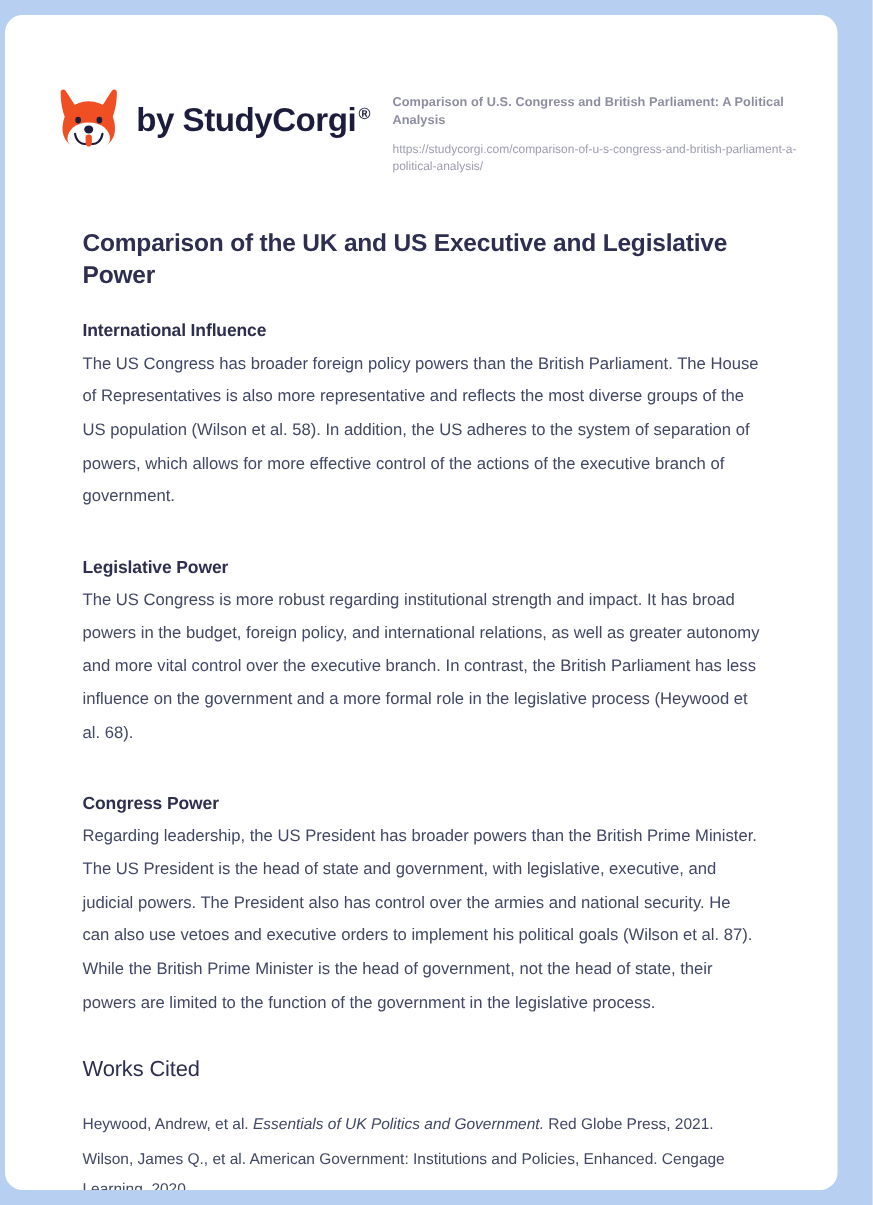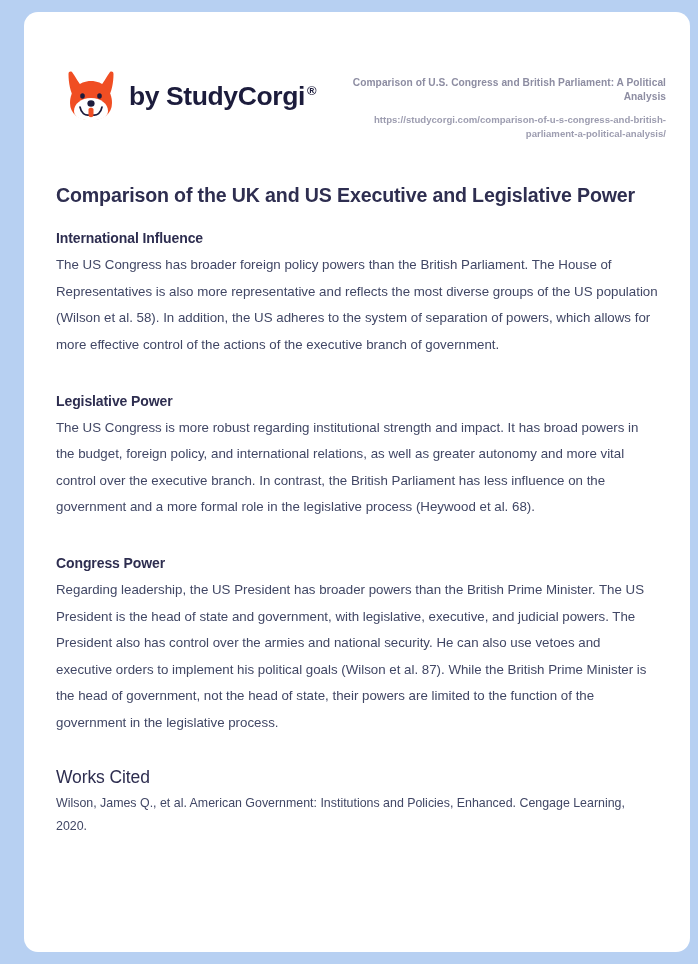--- a/index.html
+++ b/index.html
@@ -18,21 +18,21 @@
   #page {
     position: relative;
     width: 698px;
     height: 964px;
     background: #b7d0f2;
   }
 
   
   .doc-card {
     position: absolute;
-    left: 24px;
+    left: 4px;
     top: 12px;
     width: 666px;
     height: 940px;
     background: #ffffff;
     border-radius: 14px;
     overflow: hidden;
   }
 
   
   .doc-header {
@@ -67,45 +67,44 @@
 
   .brand-reg {
     font-size: 13px;
     font-weight: bold;
     color: #1c1c3c;
     vertical-align: super;
     margin-left: 2px;
   }
 
   .header-meta {
-    text-align: right;
+    text-align: left;
     max-width: 332px;
     padding-top: 14px;
   }
 
   .header-title {
     font-size: 10.2px;
     font-weight: bold;
     color: #8d8da2;
     line-height: 1.42;
     letter-spacing: 0.05px;
   }
 
   .header-url {
     margin-top: 8px;
     font-size: 9.6px;
     color: #9d9db0;
     line-height: 1.45;
     word-break: break-word;
-    font-weight: bold;
   }
 
   
   .doc-body {
-    padding: 0 32px;
+    padding: 0 62px;
     margin-top: 42px;
   }
 
   h1.doc-title {
     font-size: 19.6px;
     font-weight: bold;
     color: #2e2e50;
     letter-spacing: -0.15px;
     line-height: 1.3;
   }
@@ -194,19 +193,20 @@
       <p class="para">The US Congress has broader foreign policy powers than the British Parliament. The House of Representatives is also more representative and reflects the most diverse groups of the US population (Wilson et al. 58). In addition, the US adheres to the system of separation of powers, which allows for more effective control of the actions of the executive branch of government.</p>
 
       <h2 class="section-head spaced">Legislative Power</h2>
       <p class="para">The US Congress is more robust regarding institutional strength and impact. It has broad powers in the budget, foreign policy, and international relations, as well as greater autonomy and more vital control over the executive branch. In contrast, the British Parliament has less influence on the government and a more formal role in the legislative process (Heywood et al. 68).</p>
 
       <h2 class="section-head spaced">Congress Power</h2>
       <p class="para">Regarding leadership, the US President has broader powers than the British Prime Minister. The US President is the head of state and government, with legislative, executive, and judicial powers. The President also has control over the armies and national security. He can also use vetoes and executive orders to implement his political goals (Wilson et al. 87). While the British Prime Minister is the head of government, not the head of state, their powers are limited to the function of the government in the legislative process.</p>
 
       <h3 class="works-head">Works Cited</h3>
 
+      <p class="citation first"><span>Heywood, Andrew, et al. </span><span class="cite-italic">Essentials of UK Politics and Government.</span><span> Red Globe Press, 2021.</span></p>
 
       <p class="citation"><span>Wilson, James Q., et al. American Government: Institutions and Policies, Enhanced. Cengage Learning, 2020.</span><span class="cite-italic"></span><span></span></p>
 
     </div>
 
   </div>
 </div>
 
 </body></html>

